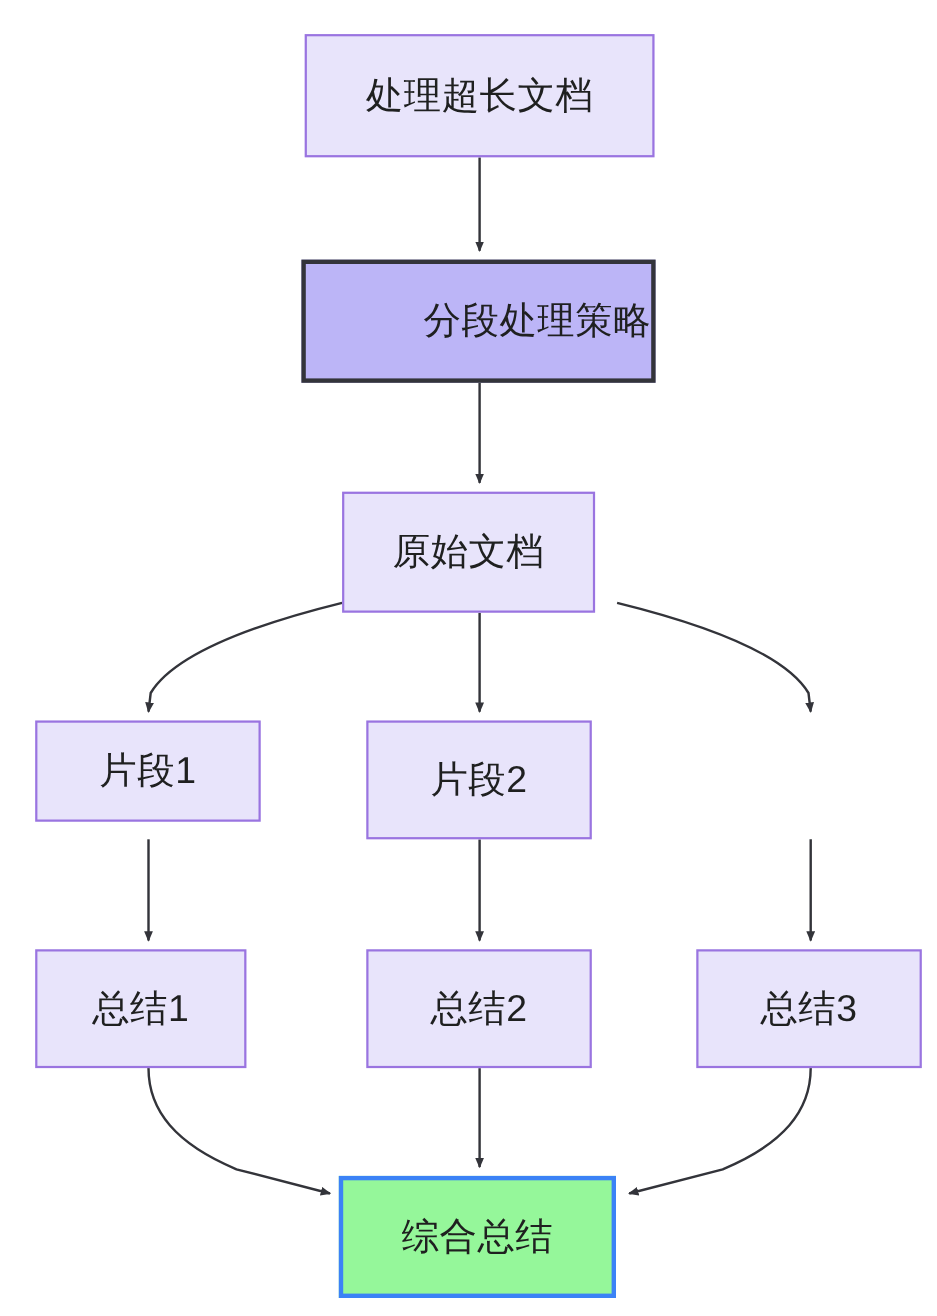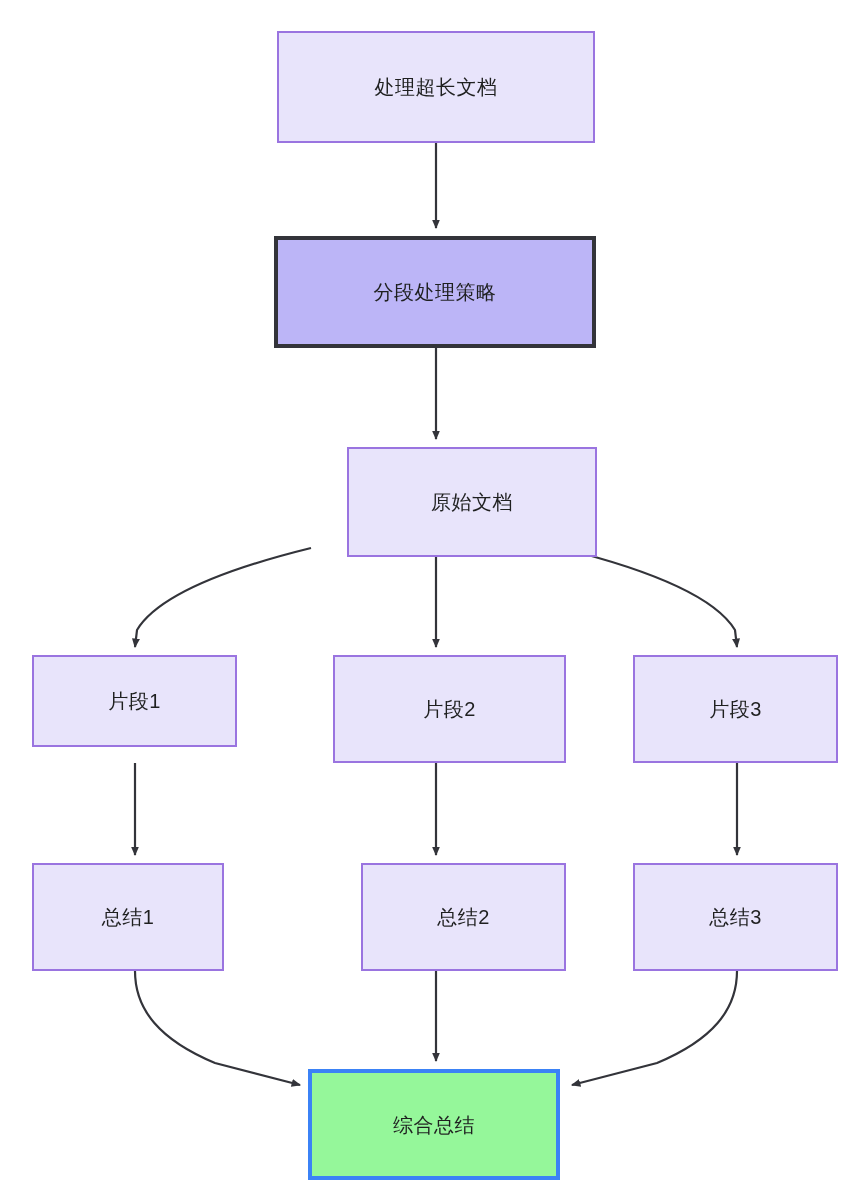--- a/index.html
+++ b/index.html
@@ -26,46 +26,46 @@
     pointer-events: none;
   }
   .node {
     position: absolute;
     box-sizing: border-box;
     display: flex;
     align-items: center;
     justify-content: center;
     text-align: center;
     color: #1f2020;
-    font-size: 20px;
+    font-size: 34px;
     line-height: 1.2;
     letter-spacing: 0.5px;
     z-index: 2;
   }
   .node-default {
     background: #e8e4fb;
     border: 2px solid #9a74e0;
   }
   .node-highlight {
     background: #bcb5f7;
     border: 4px solid #33343a;
   }
   .node-final {
     background: #95f79a;
     border: 4px solid #3b82f6;
   }
   
   #node-process-long-doc { left: 277px; top: 31px;   width: 318px; height: 112px; }
-  #node-chunk-strategy   { left: 274px; top: 236px;  width: 322px; height: 112px; }
-  #node-source-doc       { left: 311px; top: 447px;  width: 250px; height: 110px; margin-left: 36px; }
+  #node-chunk-strategy   { left: 274px; top: 236px;  width: 322px; height: 112px; justify-content: flex-end; }
+  #node-source-doc       { left: 311px; top: 447px;  width: 230px; height: 110px; }
   #node-fragment-1       { left: 32px;  top: 655px;  width: 205px; height: 92px; }
-  #node-fragment-2       { left: 333px; top: 655px;  width: 233px; height: 108px; }
+  #node-fragment-2       { left: 333px; top: 655px;  width: 205px; height: 108px; }
   #node-fragment-3       { left: 633px; top: 655px;  width: 205px; height: 108px; }
   #node-summary-1        { left: 32px;  top: 863px;  width: 192px; height: 108px; }
-  #node-summary-2        { left: 333px; top: 863px;  width: 205px; height: 108px; margin-left: 28px; }
+  #node-summary-2        { left: 333px; top: 863px;  width: 205px; height: 108px; }
   #node-summary-3        { left: 633px; top: 863px;  width: 205px; height: 108px; }
   #node-final-summary    { left: 308px; top: 1069px; width: 252px; height: 111px; }
 </style>
 </head>
 <body>
 
 <div id="diagram-root">
 
   <svg id="edge-layer" viewBox="0 0 852 1196" width="852" height="1196" xmlns="http://www.w3.org/2000/svg">
     <defs>
@@ -108,23 +108,20 @@
   </div>
 
   <div class="node node-default" id="node-fragment-1">
     <span>片段1</span>
   </div>
 
   <div class="node node-default" id="node-fragment-2">
     <span>片段2</span>
   </div>
 
-  <div class="node node-default" id="node-fragment-3">
-    <span>片段3</span>
-  </div>
 
   <div class="node node-default" id="node-summary-1">
     <span>总结1</span>
   </div>
 
   <div class="node node-default" id="node-summary-2">
     <span>总结2</span>
   </div>
 
   <div class="node node-default" id="node-summary-3">

